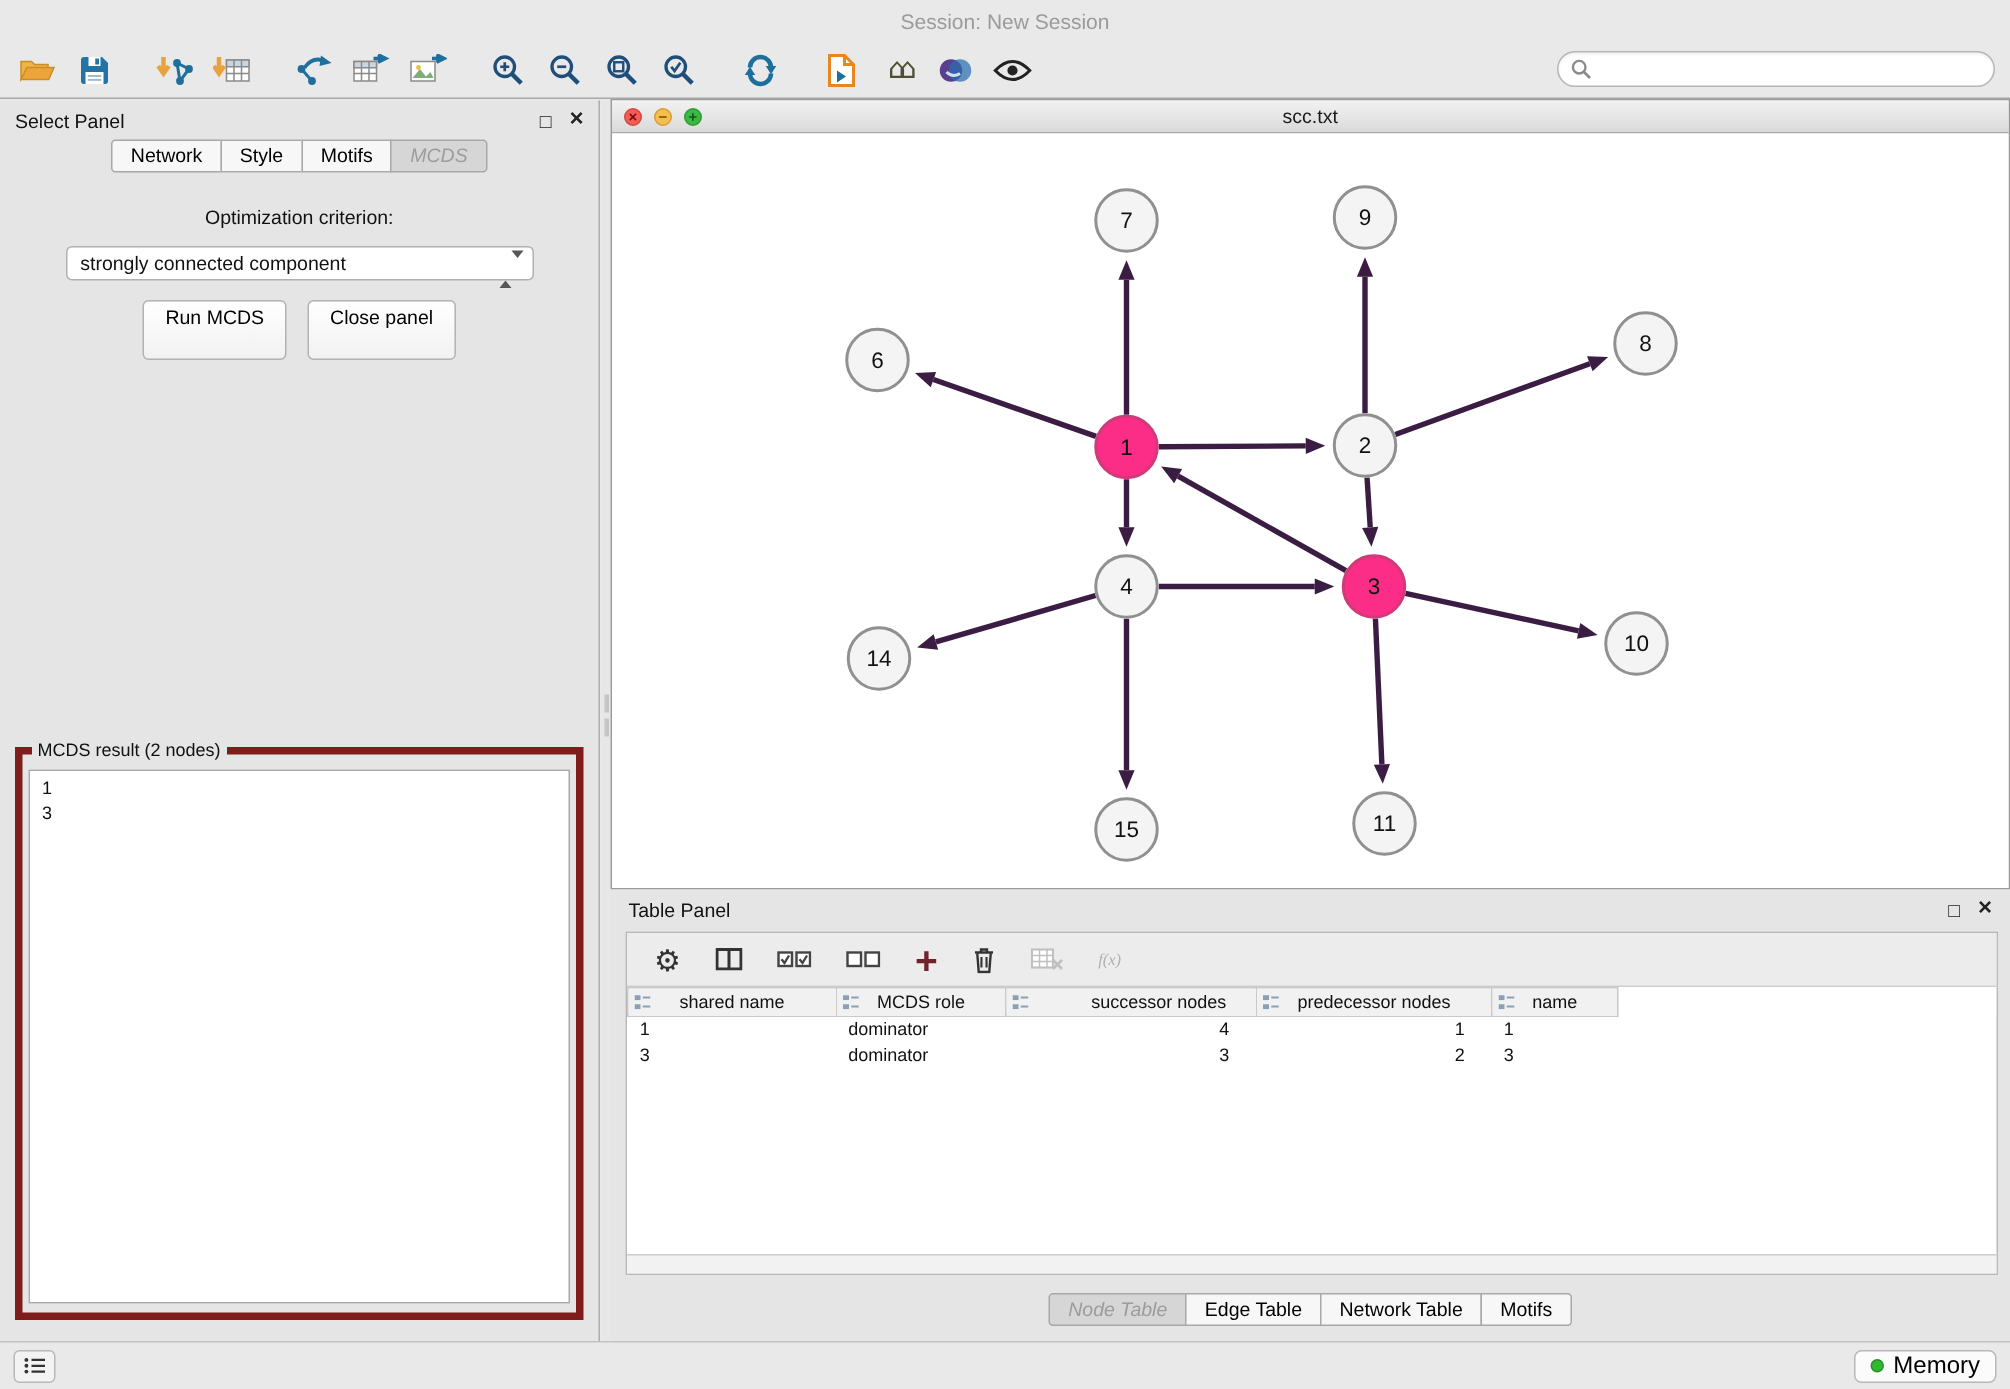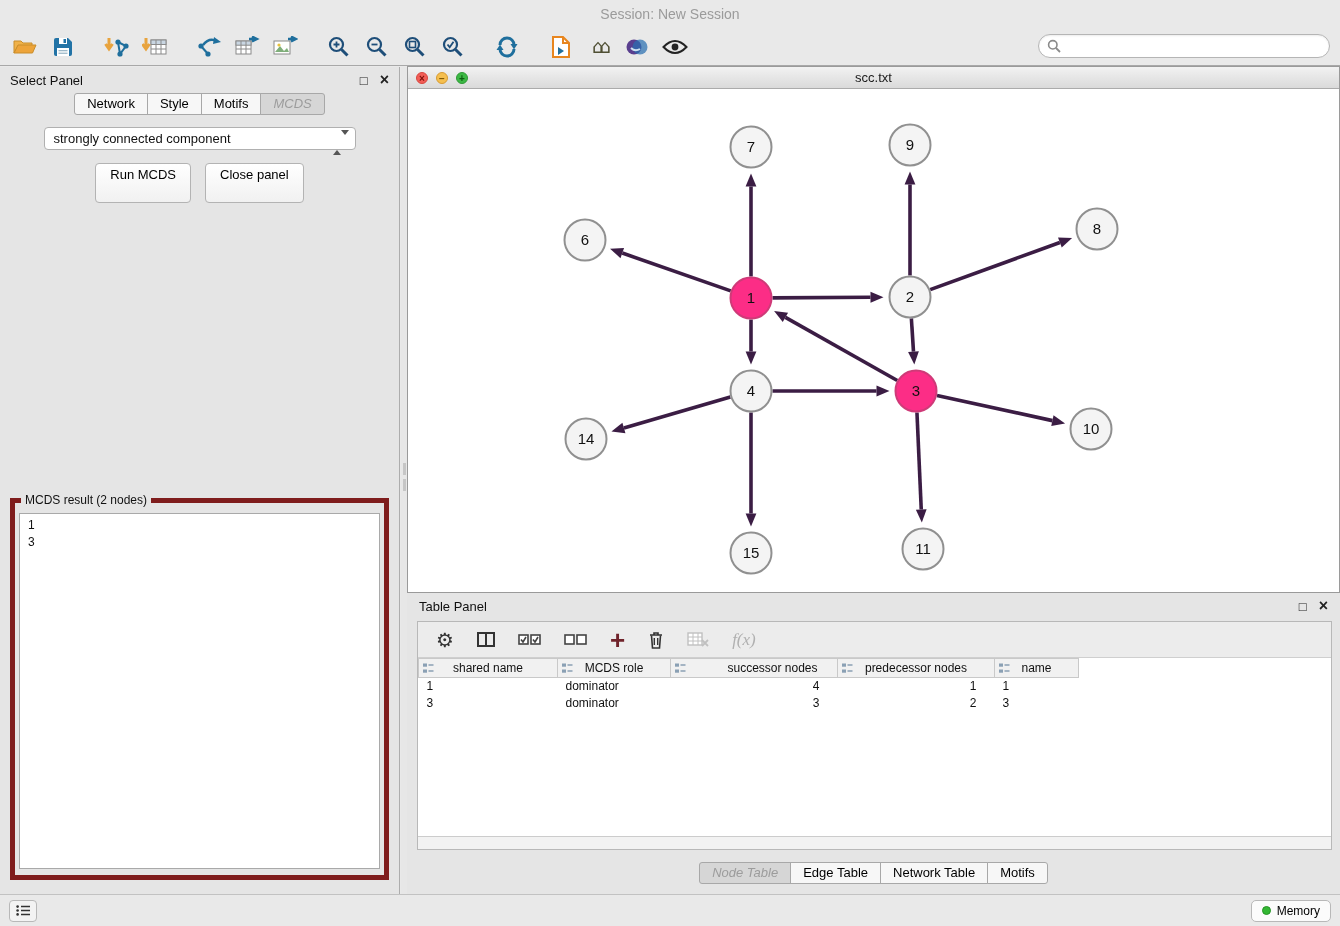--- a/index.html
+++ b/index.html
@@ -77,39 +77,39 @@
   
   .table-panel { position:absolute; left:407px; top:593px; right:0; bottom:32px; background:#e5e5e5; }
   .tp-header { height:26px; display:flex; align-items:center; padding:4px 12px; font-size:13px; }
   .tp-body { position:absolute; left:10px; right:8px; top:28px; bottom:44px;
     border:1px solid #b8b8b8; background:#fff; overflow:hidden; }
   .tp-toolbar { height:36px; background:#ececec; border-bottom:1px solid #cfcfcf;
     display:flex; align-items:center; gap:23px; padding-left:18px; }
   .tp-toolbar .ticon { background:none; border:none; cursor:pointer; display:flex; align-items:center; }
   .gear-glyph { font-family:"DejaVu Sans",sans-serif; font-size:20px; color:#333; line-height:1; }
   .plus-glyph { font-size:26px; font-weight:bold; color:#70232b; line-height:20px; }
-  .fx-glyph { font-family:"Liberation Serif",serif; font-style:italic; font-size:17px; color:#b0b0b0; }
+  .fx-glyph { font-family:"Liberation Serif",serif; font-style:italic; font-size:11px; color:#b0b0b0; }
   table.node-table { border-collapse:collapse; font-size:12px; table-layout:fixed; width:100%; }
   table.node-table th { font-weight:normal; background:#f1f1f1; border:1px solid #c9c9c9;
     height:19px; position:relative; text-align:center; padding:0 4px; cursor:pointer; }
   table.node-table th .sort-ic { position:absolute; left:4px; top:4px; }
   table.node-table td { height:17px; padding:0 8px; white-space:nowrap; overflow:hidden; }
   td.al-left { text-align:left; }
   td.al-right { text-align:right; padding-right:18px !important; }
   .hscroll { position:absolute; left:0; right:0; bottom:0; height:13px;
     background:#f2f2f2; border-top:1px solid #cccccc; }
   .tp-tabs { position:absolute; left:0; right:0; bottom:10px; display:flex; justify-content:center; }
 
   
   .statusbar { position:absolute; left:0; right:0; bottom:0; height:32px; background:#e9e9e9;
     border-top:1px solid #c2c2c2; display:flex; align-items:center; padding:0 9px; }
   .list-btn { width:28px; height:22px; background:#f3f3f3; border:1px solid #b8b8b8; border-radius:4px;
     display:flex; align-items:center; justify-content:center; cursor:pointer; }
   .memory-btn { margin-left:auto; height:22px; background:#fbfbfb; border:1px solid #b8b8b8; border-radius:5px;
-    display:flex; align-items:center; gap:6px; padding:0 10px; font-size:12px; cursor:pointer; }
+    display:flex; align-items:center; gap:6px; padding:0 10px; font-size:16px; cursor:pointer; }
   .memory-dot { width:9px; height:9px; border-radius:50%; background:#33b733; border:1px solid #249324; }
 </style>
 </head>
 <body>
 
 <div class="app">
 
   <div class="titlebar">
     <span>Session: New Session</span>
   </div>
@@ -254,20 +254,21 @@
         <span>□</span>
         <span style="font-size:16px;">×</span>
       </span>
     </div>
     <div class="seg">
         <button class="seg-tab">Network</button>
         <button class="seg-tab">Style</button>
         <button class="seg-tab">Motifs</button>
         <button class="seg-tab active">MCDS</button>
       </div>
+    <div class="opt-label">Optimization criterion:</div>
     <div class="dropdown">
       <span>strongly connected component</span>
       <span class="stepper"><span class="up"></span><span class="down"></span></span>
     </div>
     <div class="btn-row">
       <button class="push-btn">Run MCDS</button>
       <button class="push-btn">Close panel</button>
     </div>
     <fieldset class="result-fieldset">
       <legend>MCDS result (2 nodes)</legend>

